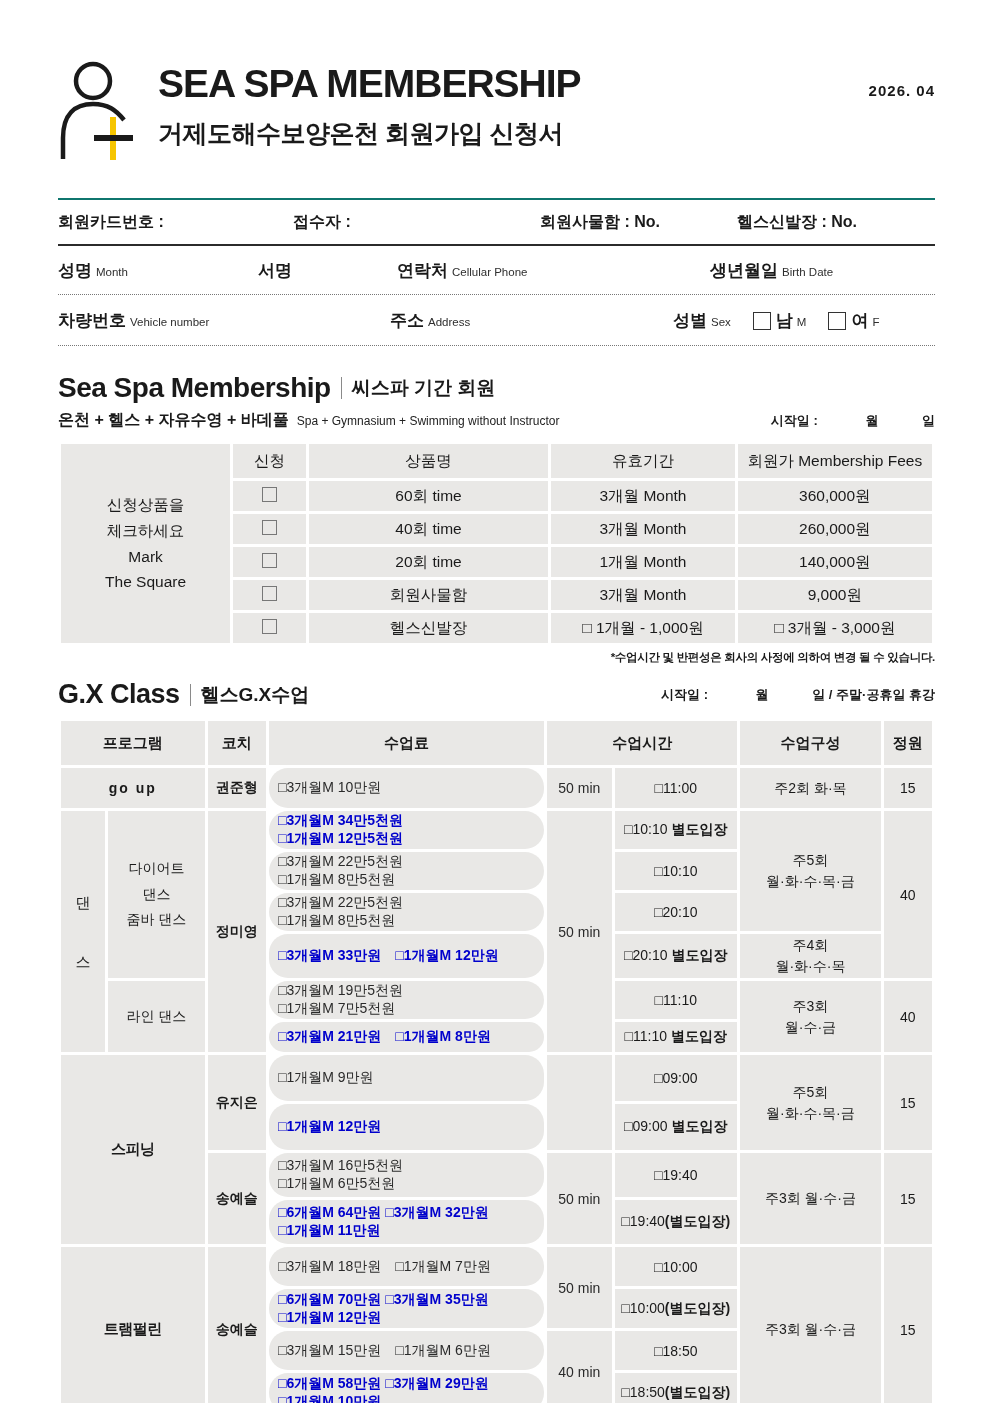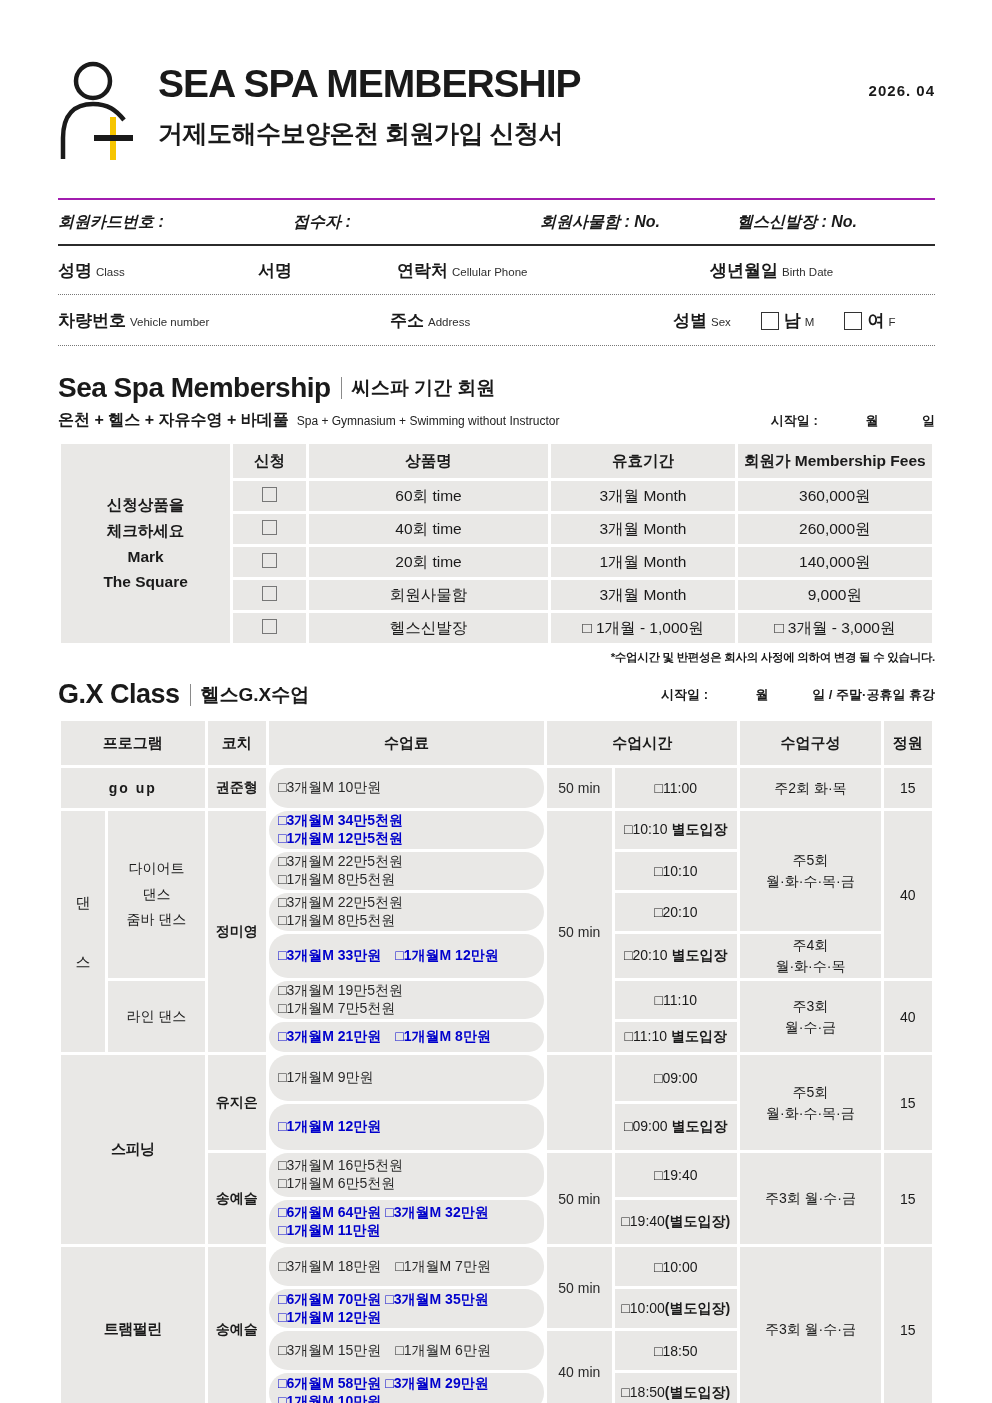--- a/index.html
+++ b/index.html
@@ -12,27 +12,27 @@
   .logo{width:92px;height:104px;flex:0 0 92px;}
   .titles{margin-left:8px;padding-top:8px;}
   .t1{font-size:39px;font-weight:900;letter-spacing:-1px;line-height:1.05;}
   .t2{font-size:25px;font-weight:800;margin-top:12px;letter-spacing:-0.5px;}
   .date{margin-left:auto;padding-top:26px;font-size:15px;font-weight:700;letter-spacing:1px;}
 
   
   .info{margin-top:38px;}
   .irow{display:grid;align-items:center;}
   .irow1{grid-template-columns:235px 247px 197px 1fr;height:44px;
-    border-top:2px solid #a21caf;border-bottom:2px solid #2b2b2b;font-style:italic;}
+    border-top:2px solid #0f766e;border-bottom:2px solid #2b2b2b;}
   .irow1 span{font-size:16px;font-weight:700;}
   .irow2{grid-template-columns:200px 139px 313px 1fr;height:48px;border-bottom:1px dotted #777;}
   .irow3{grid-template-columns:332px 283px 1fr;height:50px;border-bottom:1px dotted #777;}
   .kr{font-size:17px;font-weight:600;}
   .en{font-size:11.5px;font-weight:400;color:#2e2e2e;margin-left:4px;}
-  .sexwrap{display:flex;align-items:center;gap:8px;}
+  .sexwrap{display:flex;align-items:center;}
   .cbx{display:inline-block;width:16px;height:16px;border:1.5px solid #333;background:#fff;
     vertical-align:middle;margin-left:22px;margin-right:5px;}
 
   
   .sectitle{display:flex;align-items:center;margin-top:26px;}
   .big{font-size:28px;font-weight:800;letter-spacing:-0.5px;}
   .vdiv{width:1px;height:22px;background:#8a8a8a;margin:0 10px;}
   .sect-kr{font-size:19px;font-weight:700;}
   .subrow{display:flex;align-items:baseline;margin-top:6px;}
   .sub-kr{font-size:16px;font-weight:600;}
@@ -41,21 +41,21 @@
   .start .gap{margin-left:44px;}
   .start .gap2{margin-left:40px;}
 
   
   table{border-collapse:separate;border-spacing:3px;table-layout:fixed;background:#fff;}
   td{background:#e9e8e6;text-align:center;vertical-align:middle;overflow:hidden;}
 
   
   .memt{width:877px;margin-top:10px;}
   .memt td{font-size:15.5px;height:28px;}
-  .mh td{font-weight:700;height:32px;margin-left:39px;}
+  .mh td{font-weight:400;height:32px;margin-left:39px;}
   .side{font-size:13px;font-weight:700;line-height:1.65;}
   .side .ln{display:block;}
   .cb{display:inline-block;width:13px;height:13px;border:1px solid #777;background:#e9e8e6;}
   .fnote{width:877px;text-align:right;font-size:11.5px;font-weight:700;margin-top:4px;letter-spacing:-0.3px;}
 
   
   .gxt{width:877px;margin-top:8px;}
   .gxt td{font-size:14px;}
   .gh td{font-weight:700;height:42px;font-size:15px;}
   .r-goup td{height:38px;}
@@ -103,21 +103,21 @@
   </div>
 
   <div class="info">
     <div class="irow irow1">
       <span>회원카드번호 :</span>
       <span>접수자 :</span>
       <span>회원사물함 : No.</span>
       <span>헬스신발장 : No.</span>
     </div>
     <div class="irow irow2">
-      <span><span class="kr">성명</span><span class="en">Class</span></span>
+      <span><span class="kr">성명</span><span class="en">Month</span></span>
       <span><span class="kr">서명</span><span class="en"></span></span>
       <span><span class="kr">연락처</span><span class="en">Cellular Phone</span></span>
       <span><span class="kr">생년월일</span><span class="en">Birth Date</span></span>
     </div>
     <div class="irow irow3">
       <span><span class="kr">차량번호</span><span class="en">Vehicle  number</span></span>
       <span><span class="kr">주소</span><span class="en">Address</span></span>
       <span class="sexwrap">
         <span><span class="kr">성별</span><span class="en">Sex</span></span>
         <span><span class="cbx"></span><span class="kr">남</span><span class="en">M</span></span>

